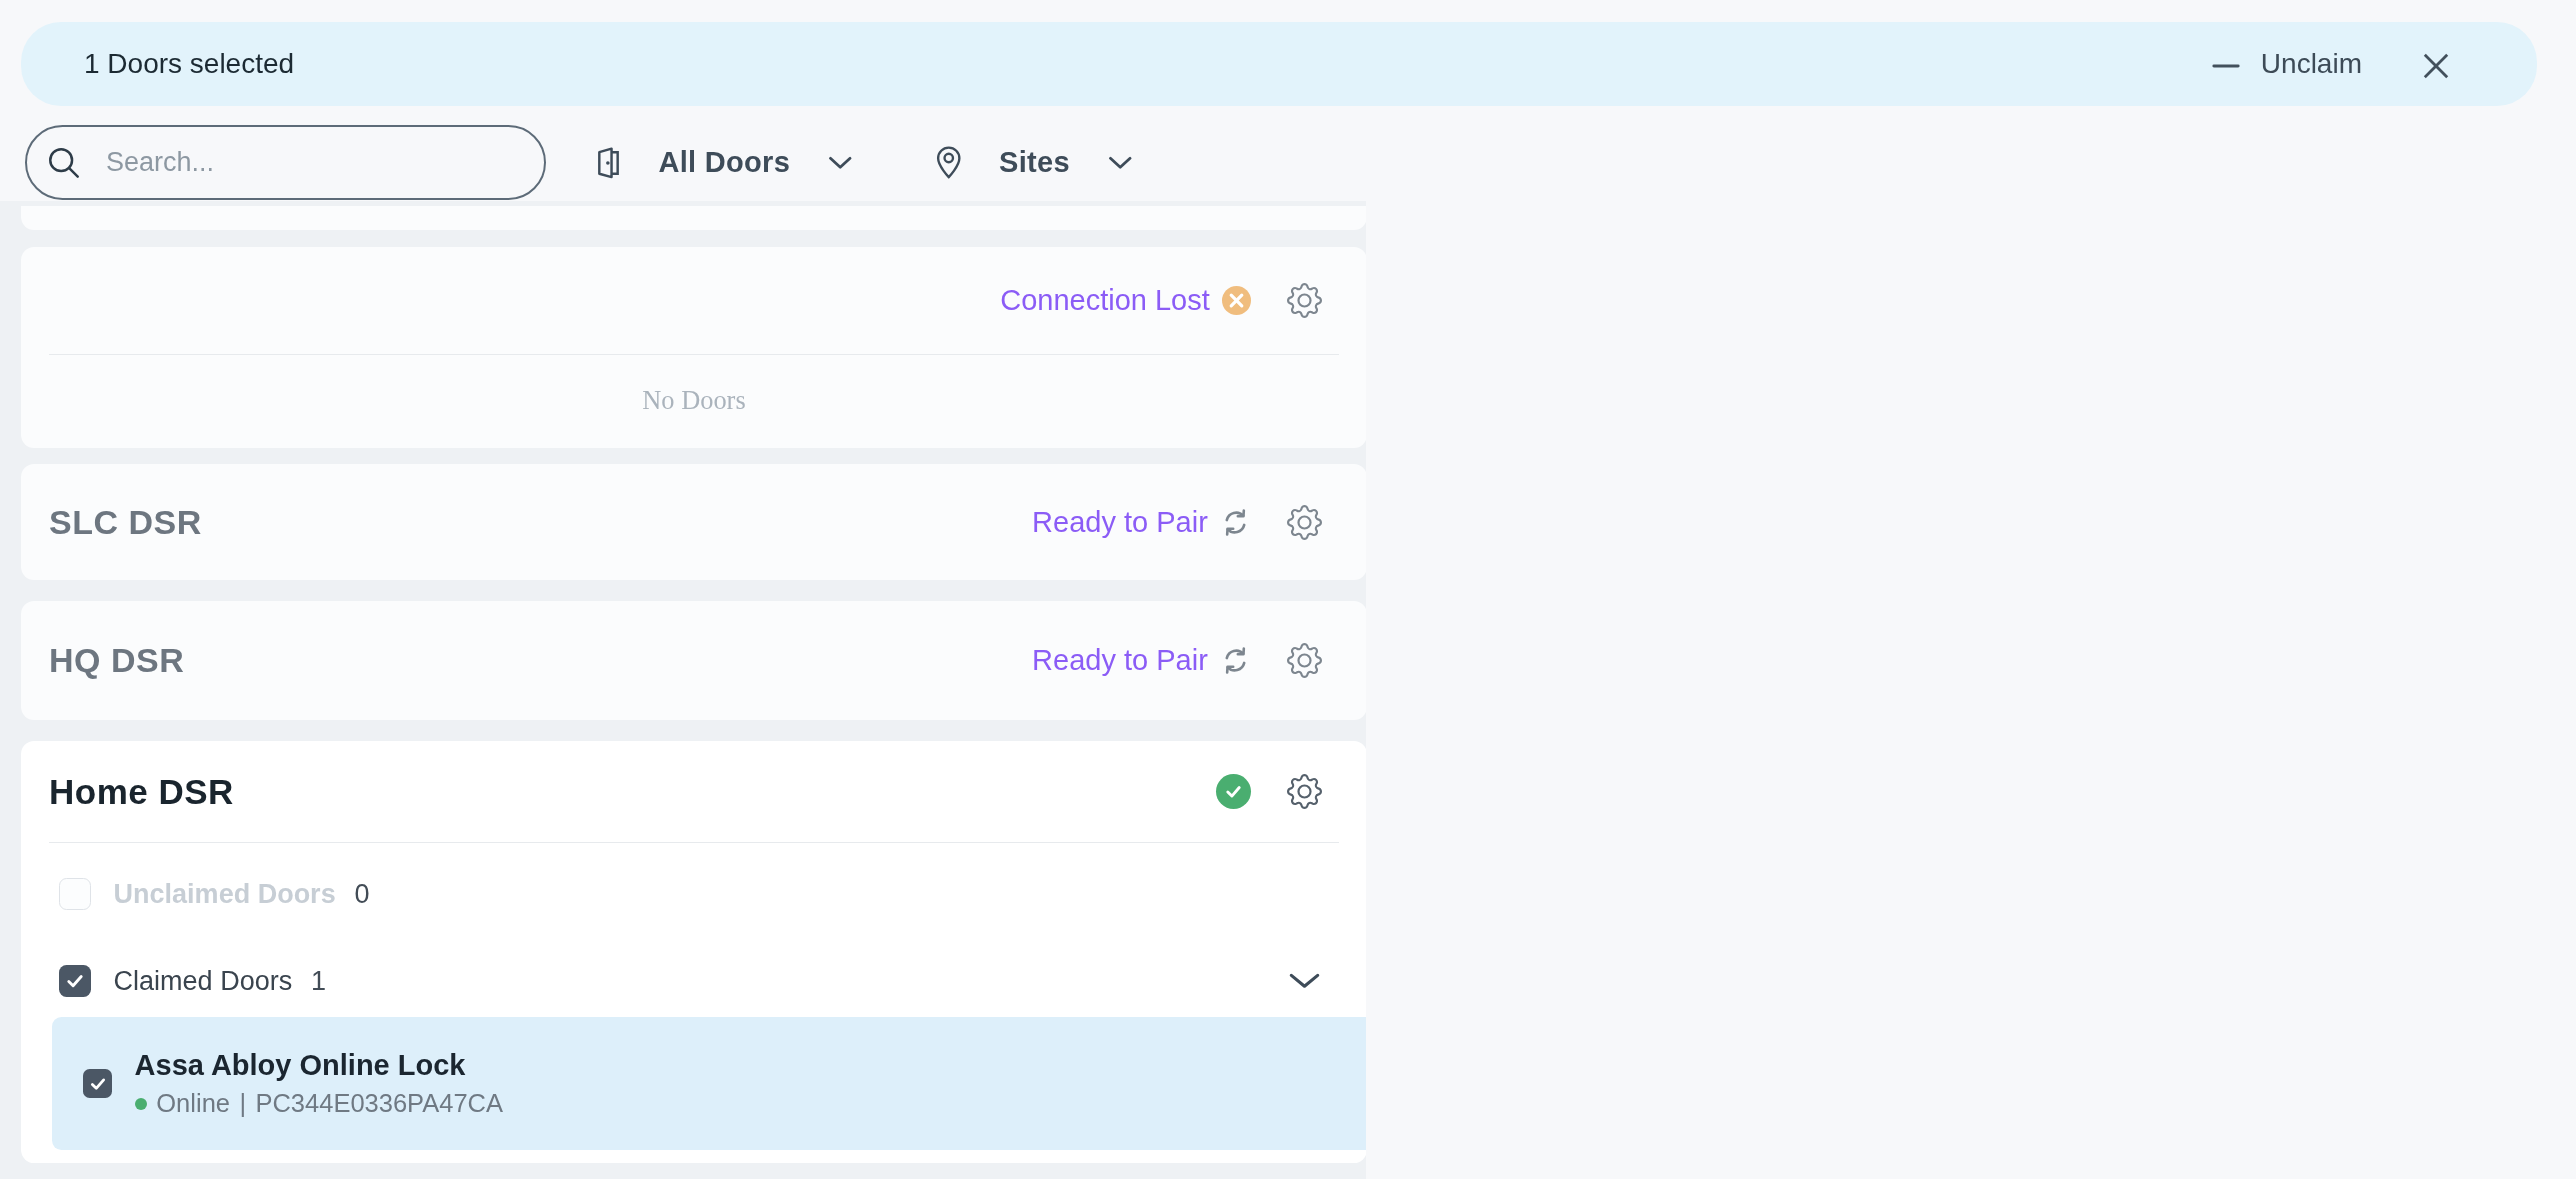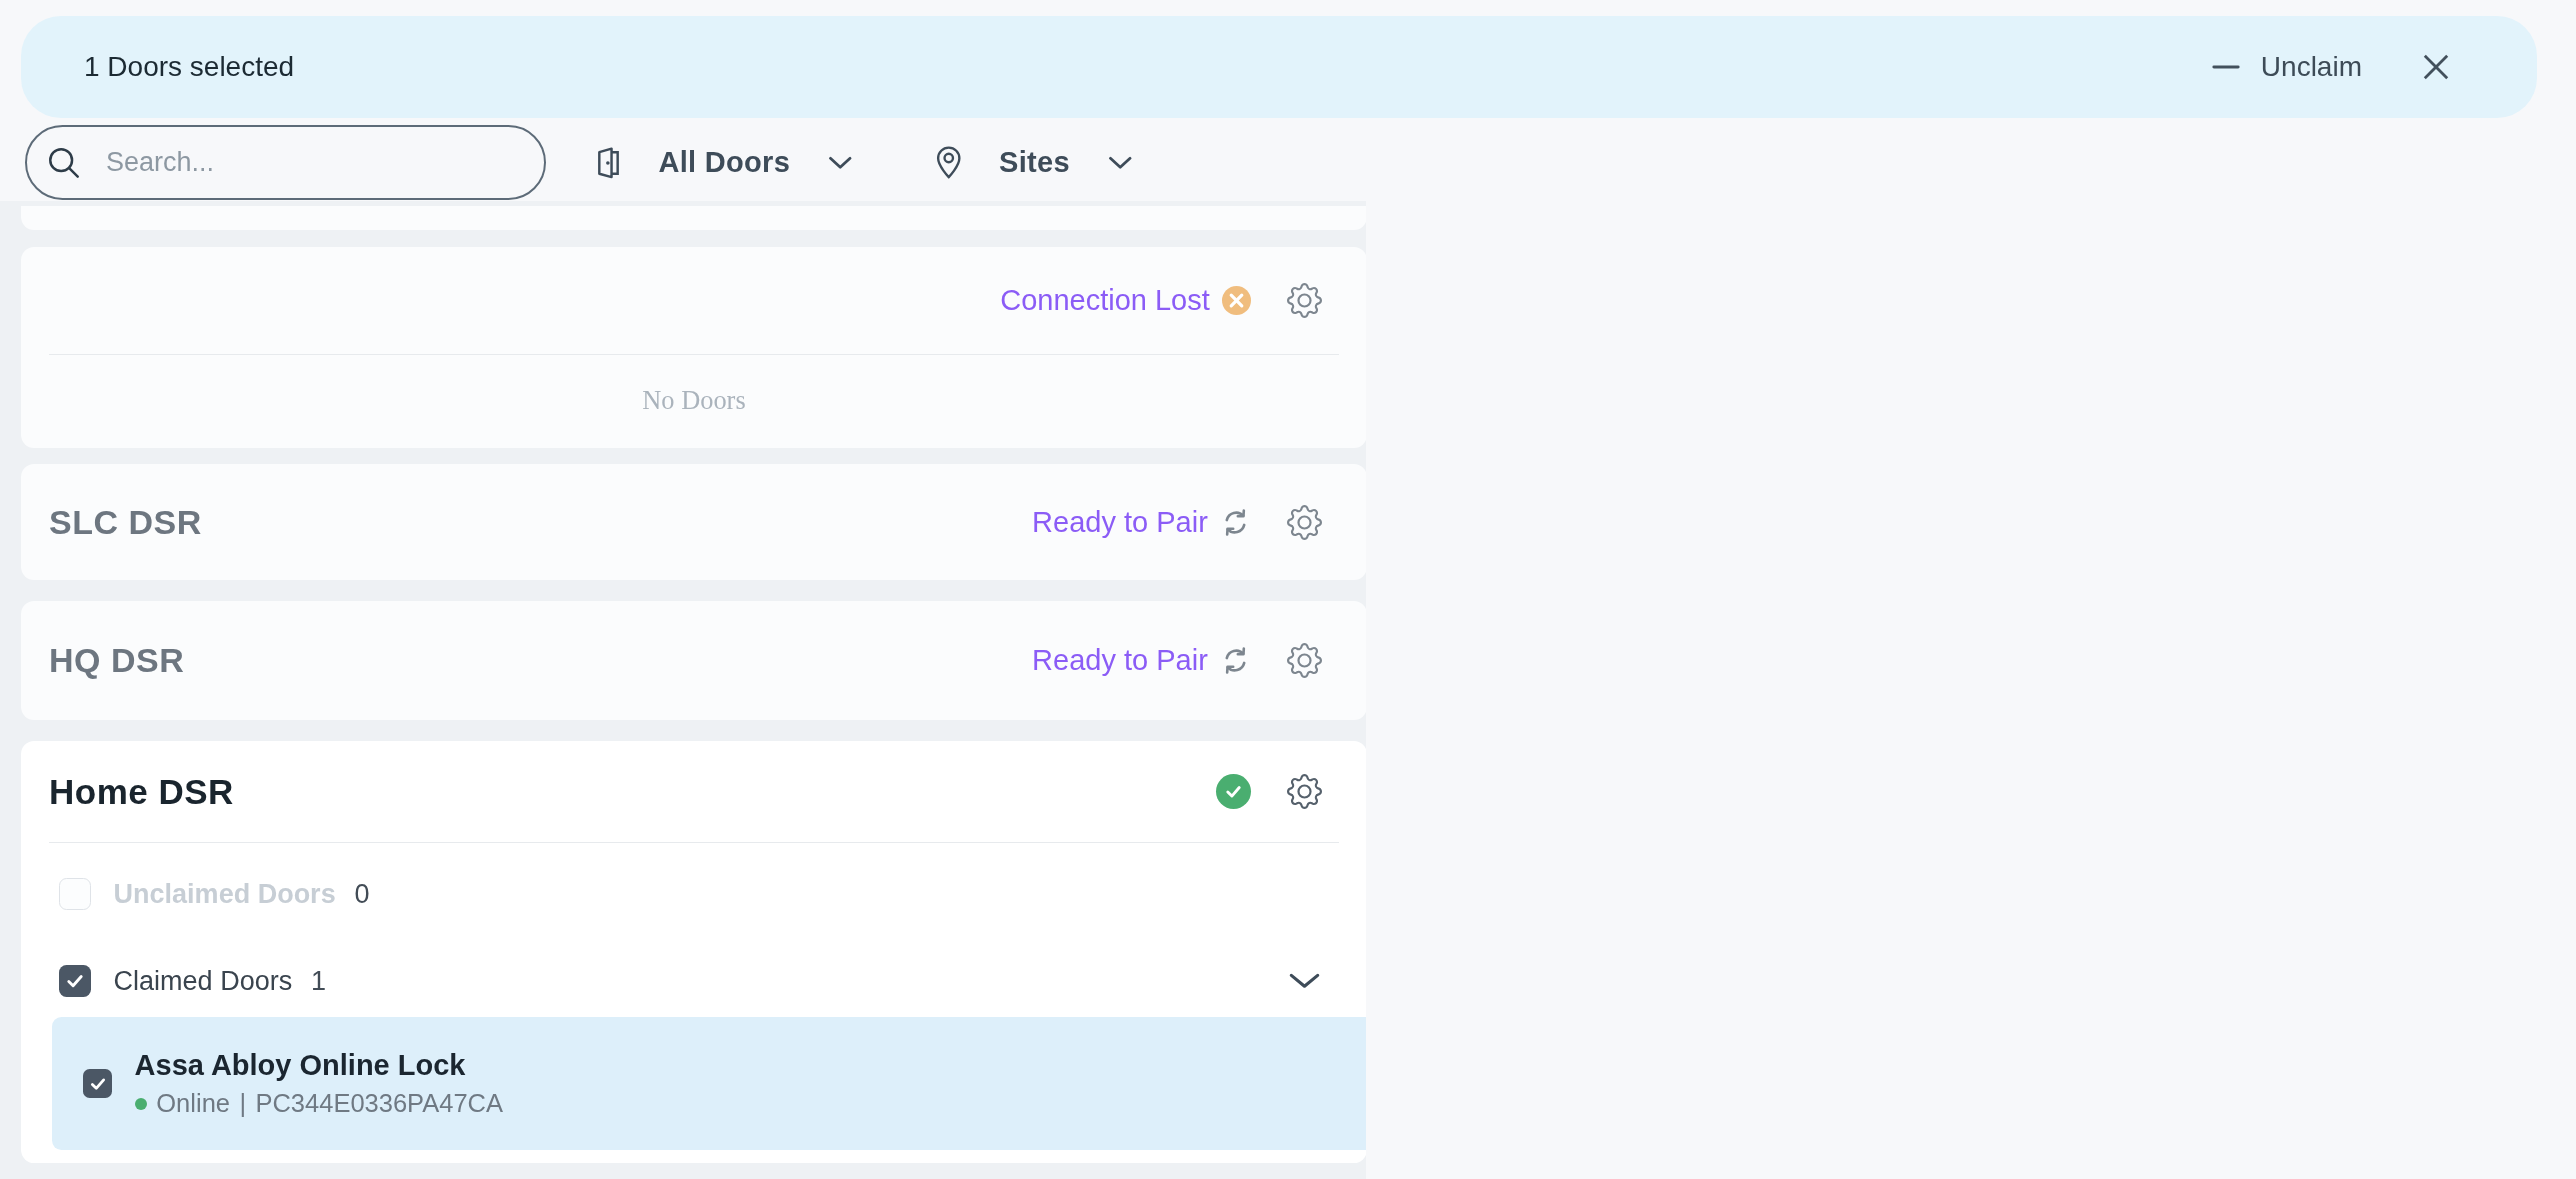--- a/index.html
+++ b/index.html
@@ -6,27 +6,27 @@
   html,body { width:2576px; height:1179px; overflow:hidden; }
   body {
     position:relative;
     background:#f7f8fa;
     font-family:"Liberation Sans", sans-serif;
     color:#1c2a33;
   }
 
   
   .banner {
-    position:absolute; left:21px; top:16px; width:2516px; height:102px;
+    position:absolute; left:21px; top:22px; width:2516px; height:84px;
     background:#e2f3fb; border-radius:40px;
     display:flex; align-items:center;
     padding:0 87px 0 63px;
   }
   .banner-text { font-size:28px; color:#1c2a33; }
-  .banner-actions { margin-left:auto; display:flex; align-items:center; }
+  .banner-actions { margin-left:auto; display:flex; align-items:flex-end; }
   .icon-btn { background:none; border:none; cursor:pointer; display:flex; align-items:center; justify-content:center; padding:0; }
   .unclaim-btn {
     background:none; border:none; cursor:pointer;
     font-family:"Liberation Sans", sans-serif;
     font-size:28px; color:#3d4b57; margin:0 60px 0 21px;
   }
 
   
   .search-pill {
     position:absolute; left:24.5px; top:125px; width:521px; height:75px;

